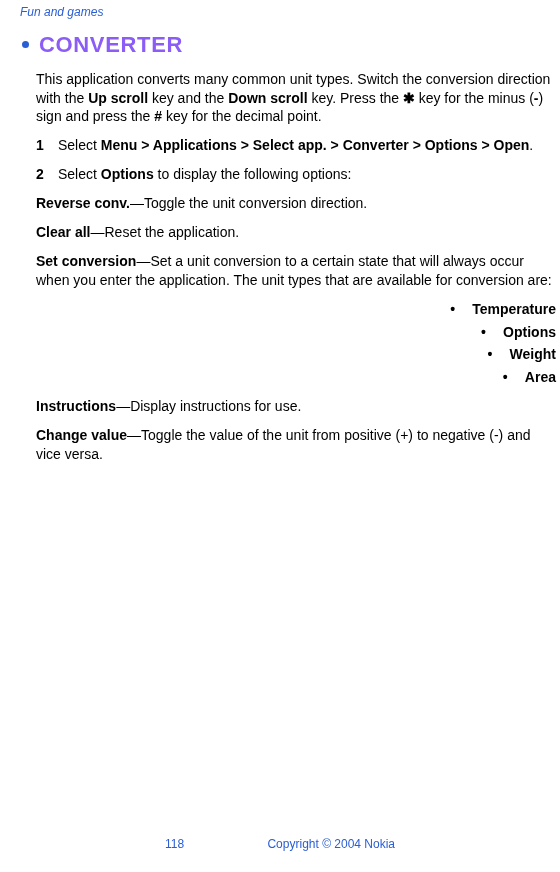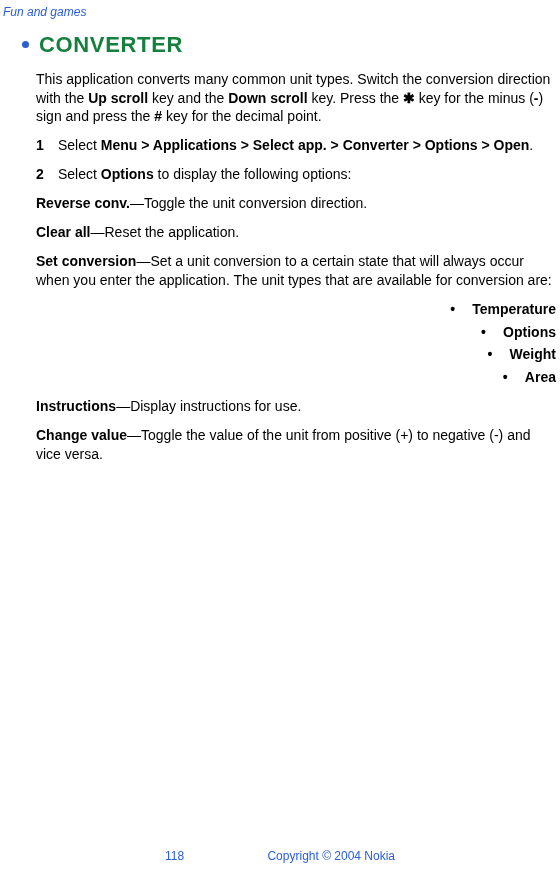--- a/index.html
+++ b/index.html
@@ -7,21 +7,21 @@
     width:560px; height:872px;
     font-family: "Trebuchet MS", "Lucida Grande", Verdana, sans-serif;
     font-size:14px;
     color:#000;
     position:relative;
     background:#fff;
     line-height:1.35;
   }
   .header-running {
     position:absolute;
-    top:4px; left:3px;
+    top:4px; left:20px;
     color:#2a5ed4;
     font-style:italic;
     font-size:12px;
     text-align:center;
   }
   .content {
     position:absolute;
     top:30px; left:24px; right:4px;
   }
   .bullet-head {
@@ -30,21 +30,21 @@
     gap:10px;
     margin-bottom:10px;
   }
   .bullet-dot {
     width:7px; height:7px;
     border-radius:50%;
     background:#2a5ed4;
     margin-left:-2px;
   }
   h1 {
-    color:#15803d;
+    color:#8b5cf6;
     font-size:22px;
     font-weight:bold;
     letter-spacing:0.03em;
   }
   .body {
     margin-left:12px;
   }
   .para { margin-bottom:10px; }
   .step { display:flex; margin-bottom:10px; }
   .step-num { font-weight:bold; width:22px; flex-shrink:0; }
@@ -61,21 +61,21 @@
   ul.types li::before {
     content:"•";
     width:22px;
     display:inline-block;
     font-weight:bold;
   }
   .b { font-weight:bold; }
   .star { font-family: Arial, sans-serif; font-weight:bold; }
   .footer {
     position:absolute;
-    bottom:8px; left:0; right:0;
+    bottom:20px; left:0; right:0;
     text-align:center;
     font-size:12px;
     color:#2a5ed4;
   }
   .page-num { display:inline-block; margin-right:80px; }
 </style>
 </head>
 <body>
 
 <div class="header-running">Fun and games</div>

